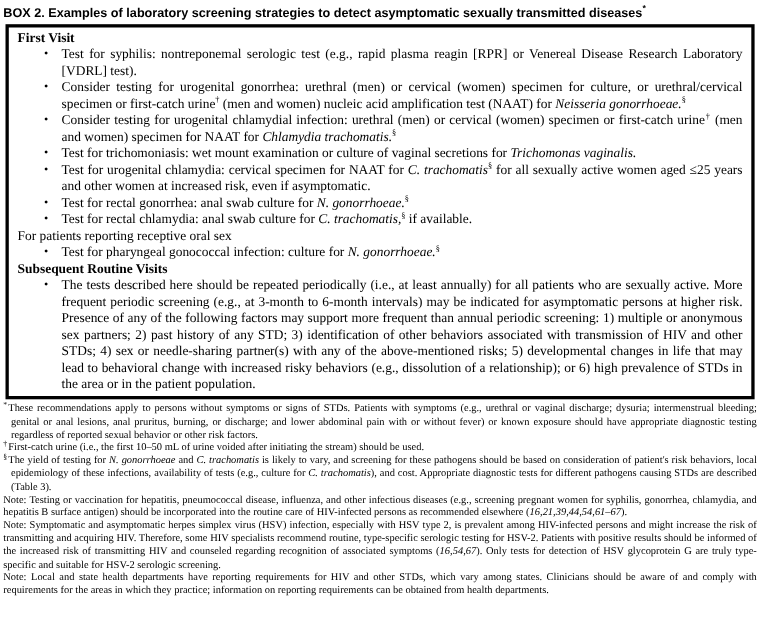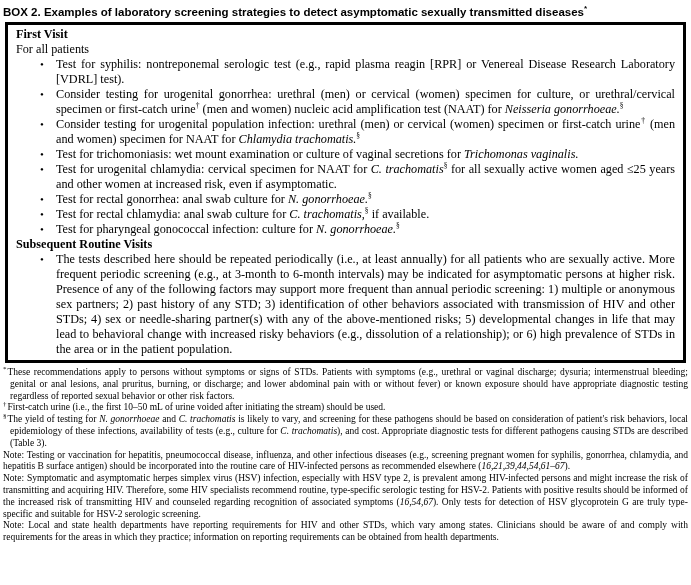--- a/index.html
+++ b/index.html
@@ -81,28 +81,28 @@
 
 <div class="page">
 
   <div class="box-title">
     <span>BOX 2. Examples of laboratory screening strategies to detect asymptomatic sexually transmitted diseases</span><sup>*</sup>
   </div>
 
   <div class="box">
     <div>
         <div class="sec-heading bold">First Visit</div>
-        <div class="sec-heading">For all patients</div>
         <div class="bullet-item"><span class="bullet">•</span><span><span>Test for syphilis: nontreponemal serologic test (e.g., rapid plasma reagin [RPR] or Venereal Disease Research Laboratory [VDRL] test).</span></span></div>
         <div class="bullet-item"><span class="bullet">•</span><span><span>Consider testing for urogenital gonorrhea: urethral (men) or cervical (women) specimen for culture, or urethral/cervical specimen or first-catch urine</span><sup>†</sup><span> (men and women) nucleic acid amplification test (NAAT) for </span><span class="it">Neisseria gonorrhoeae.</span><sup>§</sup></span></div>
-        <div class="bullet-item"><span class="bullet">•</span><span><span>Consider testing for urogenital population infection: urethral (men) or cervical (women) specimen or first-catch urine</span><sup>†</sup><span> (men and women) specimen for NAAT for </span><span class="it">Chlamydia trachomatis.</span><sup>§</sup></span></div>
+        <div class="bullet-item"><span class="bullet">•</span><span><span>Consider testing for urogenital chlamydial infection: urethral (men) or cervical (women) specimen or first-catch urine</span><sup>†</sup><span> (men and women) specimen for NAAT for </span><span class="it">Chlamydia trachomatis.</span><sup>§</sup></span></div>
         <div class="bullet-item"><span class="bullet">•</span><span><span>Test for trichomoniasis: wet mount examination or culture of vaginal secretions for </span><span class="it">Trichomonas vaginalis.</span></span></div>
         <div class="bullet-item"><span class="bullet">•</span><span><span>Test for urogenital chlamydia: cervical specimen for NAAT for </span><span class="it">C. trachomatis</span><sup>§</sup><span> for all sexually active women aged ≤25 years and other women at increased risk, even if asymptomatic.</span></span></div>
         <div class="bullet-item"><span class="bullet">•</span><span><span>Test for rectal gonorrhea: anal swab culture for </span><span class="it">N. gonorrhoeae.</span><sup>§</sup></span></div>
         <div class="bullet-item"><span class="bullet">•</span><span><span>Test for rectal chlamydia: anal swab culture for </span><span class="it">C. trachomatis,</span><sup>§</sup><span> if available.</span></span></div>
+        <div class="sec-heading">For patients reporting receptive oral sex</div>
         <div class="bullet-item"><span class="bullet">•</span><span><span>Test for pharyngeal gonococcal infection: culture for </span><span class="it">N. gonorrhoeae.</span><sup>§</sup></span></div>
         <div class="sec-heading bold">Subsequent Routine Visits</div>
         <div class="bullet-item"><span class="bullet">•</span><span><span>The tests described here should be repeated periodically (i.e., at least annually) for all patients who are sexually active. More frequent periodic screening (e.g., at 3-month to 6-month intervals) may be indicated for asymptomatic persons at higher risk. Presence of any of the following factors may support more frequent than annual periodic screening: 1) multiple or anonymous sex partners; 2) past history of any STD; 3) identification of other behaviors associated with transmission of HIV and other STDs; 4) sex or needle-sharing partner(s) with any of the above-mentioned risks; 5) developmental changes in life that may lead to behavioral change with increased risky behaviors (e.g., dissolution of a relationship); or 6) high prevalence of STDs in the area or in the patient population.</span></span></div>
       </div>
   </div>
 
   <div class="footnotes">
       <div class="footnote fn-marked"><sup class="fmark">*</sup><span><span>These recommendations apply to persons without symptoms or signs of STDs. Patients with symptoms (e.g., urethral or vaginal discharge; dysuria; intermenstrual bleeding; genital or anal lesions, anal pruritus, burning, or discharge; and lower abdominal pain with or without fever) or known exposure should have appropriate diagnostic testing regardless of reported sexual behavior or other risk factors.</span></span></div>
       <div class="footnote fn-marked"><sup class="fmark">†</sup><span><span>First-catch urine (i.e., the first 10–50 mL of urine voided after initiating the stream) should be used.</span></span></div>
       <div class="footnote fn-marked"><sup class="fmark">§</sup><span><span>The yield of testing for </span><span class="it">N. gonorrhoeae</span><span> and </span><span class="it">C. trachomatis</span><span> is likely to vary, and screening for these pathogens should be based on consideration of patient's risk behaviors, local epidemiology of these infections, availability of tests (e.g., culture for </span><span class="it">C. trachomatis</span><span>), and cost. Appropriate diagnostic tests for different pathogens causing STDs are described (Table 3).</span></span></div>

